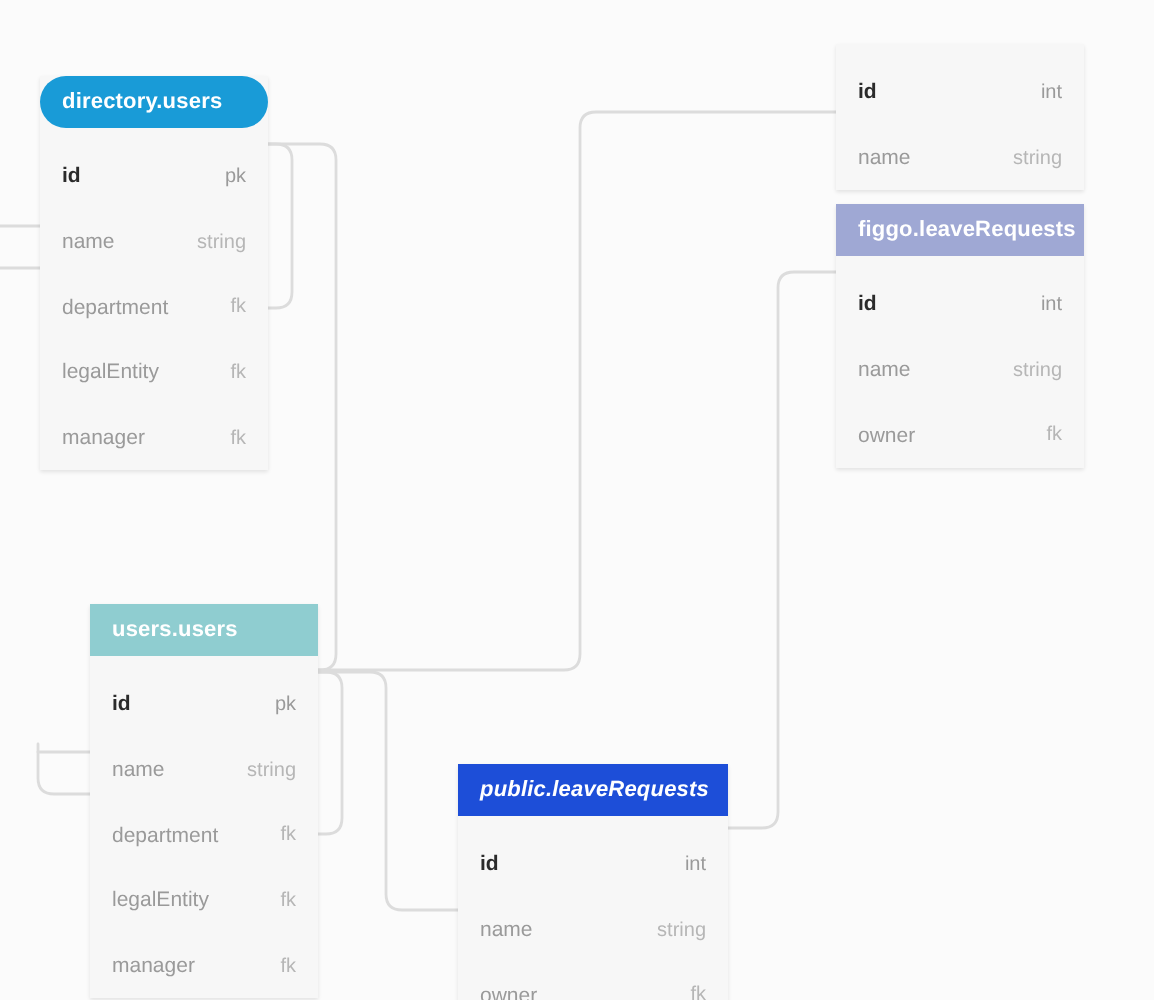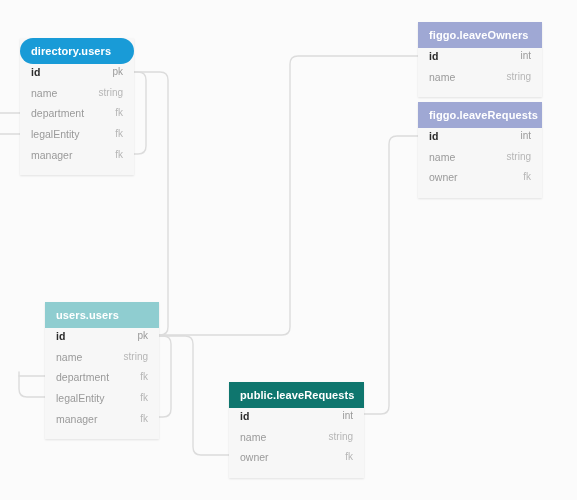--- a/index.html
+++ b/index.html
@@ -40,23 +40,25 @@
     padding: 7px 10px 7px 11px;
     letter-spacing: 0.1px;
     line-height: 12px;
   }
   .table-rows {
     padding: 2px 0 6px 0;
   }
   .field-row {
     display: flex;
     justify-content: space-between;
+    align-items: center;
     padding: 0 11px;
     height: 20.7px;
     font-size: 10.5px;
+    margin-top: 12px;
   }
   .field-name {
     color: #9a9a9a;
     white-space: nowrap;
   }
   .field-row.pk .field-name {
     color: #2b2b2b;
     font-weight: bold;
   }
   .field-type {
@@ -128,21 +130,20 @@
           <span class="field-name">legalEntity</span>
           <span class="field-type">fk</span>
         </div>
         <div class="field-row">
           <span class="field-name">manager</span>
           <span class="field-type">fk</span>
         </div>
       </div>
     </div>
     <div class="table-node" style="left: 418px; top: 22px; width: 124px;">
-      <div class="table-header" style="background: rgb(159, 168, 212);">figgo.leaveOwners</div>
       <div class="table-rows">
         <div class="field-row pk">
           <span class="field-name">id</span>
           <span class="field-type">int</span>
         </div>
         <div class="field-row">
           <span class="field-name">name</span>
           <span class="field-type">string</span>
         </div>
       </div>
@@ -158,21 +159,21 @@
           <span class="field-name">name</span>
           <span class="field-type">string</span>
         </div>
         <div class="field-row">
           <span class="field-name">owner</span>
           <span class="field-type">fk</span>
         </div>
       </div>
     </div>
     <div class="table-node" style="left: 229px; top: 382px; width: 135px;">
-      <div class="table-header" style="background: #0f766e;">public.leaveRequests</div>
+      <div class="table-header" style="background: #1d4ed8; font-style: italic;">public.leaveRequests</div>
       <div class="table-rows">
         <div class="field-row pk">
           <span class="field-name">id</span>
           <span class="field-type">int</span>
         </div>
         <div class="field-row">
           <span class="field-name">name</span>
           <span class="field-type">string</span>
         </div>
         <div class="field-row">

